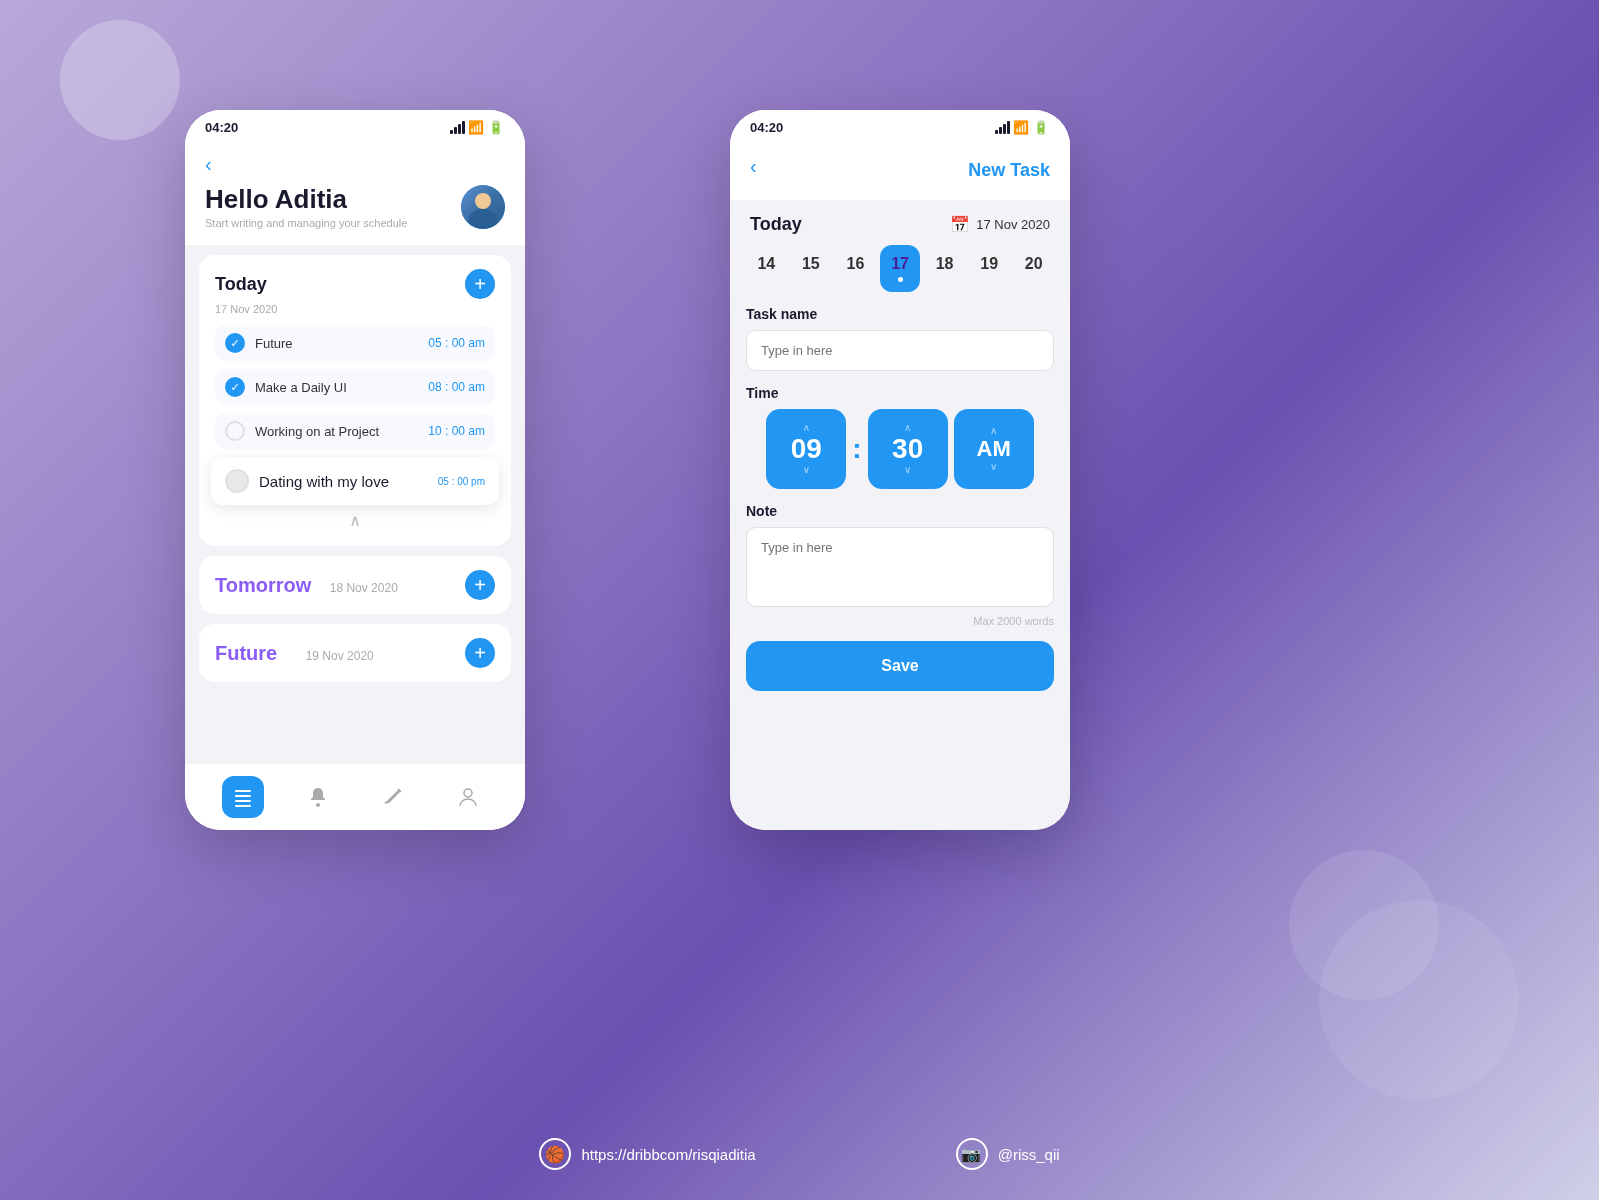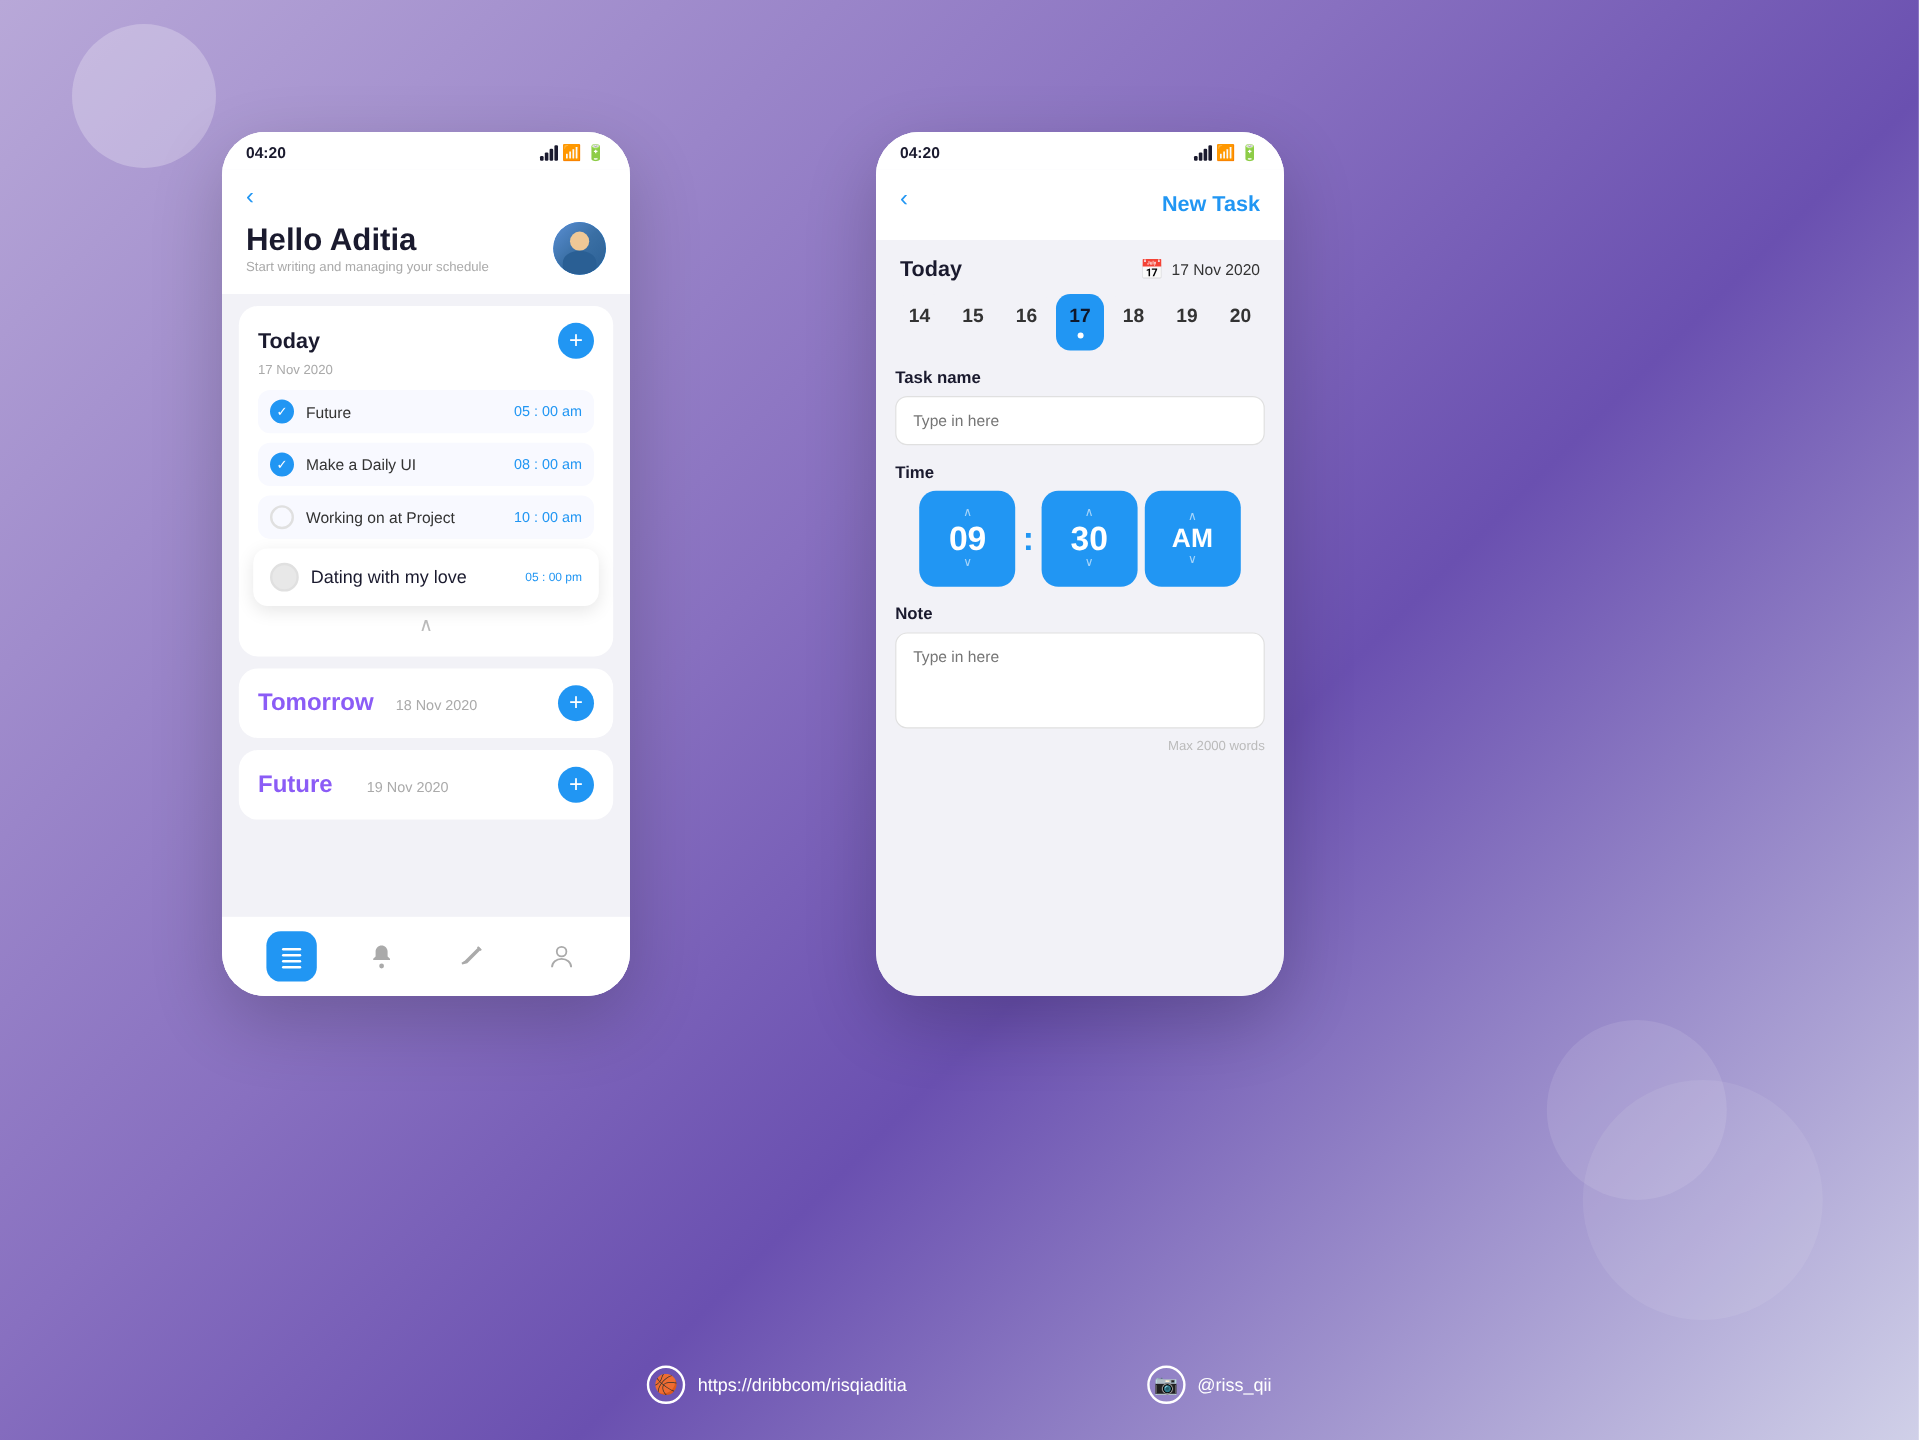--- a/index.html
+++ b/index.html
@@ -374,21 +374,21 @@
     }
     .cal-day.active {
       background: #2196f3;
     }
     .cal-day-num {
       font-size: 16px;
       font-weight: 600;
       color: #333;
     }
     .cal-day.active .cal-day-num {
-      color: #0f172a;
+      color: #4c1d95;
     }
     .cal-day-dot {
       width: 5px; height: 5px;
       border-radius: 50%;
       background: white;
       margin-top: 4px;
     }
 
     
     .form-label {
@@ -735,20 +735,21 @@
       </div>
 
       
       <div>
         <label class="form-label">Note</label>
         <textarea class="note-textarea" placeholder="Type in here" style=""></textarea>
         <div class="note-hint">Max 2000 words</div>
       </div>
 
       
+      <button class="save-btn">Save</button>
 
     </div>
 
   </div>
 </div>
 
 <div class="footer">
   <div class="footer-item">
     <div class="footer-icon">🏀</div>
     <span>https://dribbcom/risqiaditia</span>

